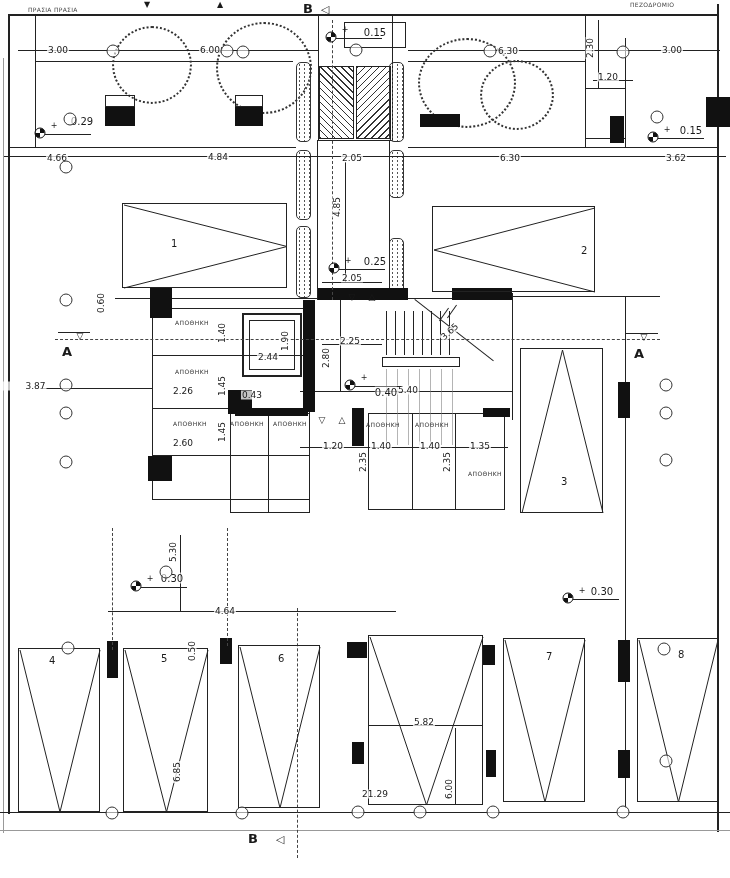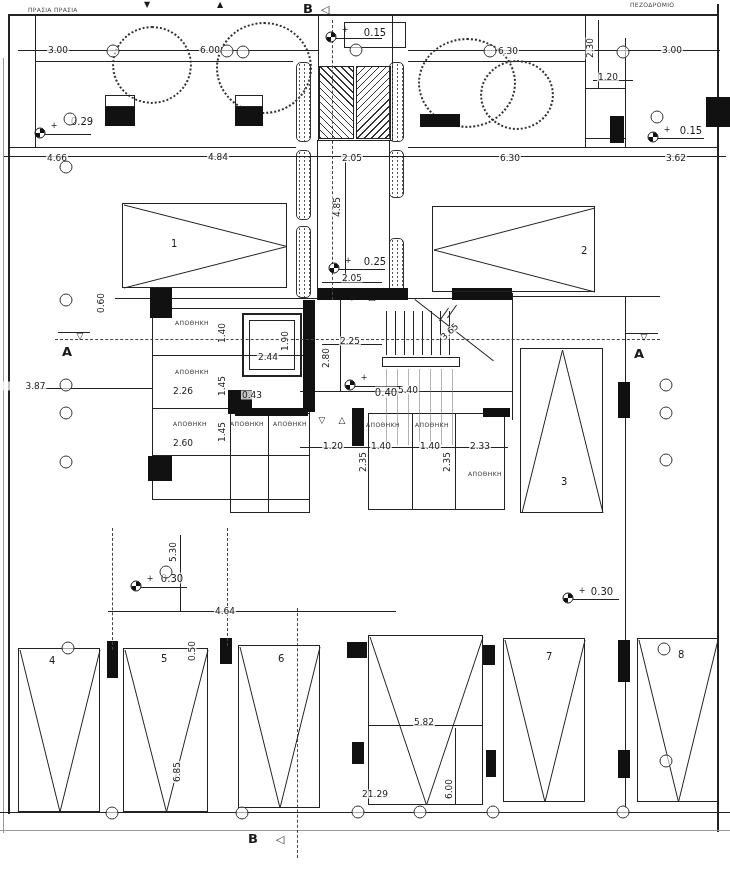--- a/index.html
+++ b/index.html
@@ -258,21 +258,21 @@
     <div class="dim" style="left:222px;top:386px;transform:translate(-50%,-50%) rotate(-90deg);">1.45</div>
     <div class="dim" style="left:222px;top:432px;transform:translate(-50%,-50%) rotate(-90deg);">1.45</div>
     <div class="dim" style="left:183px;top:391px;transform:translate(-50%,-50%) rotate(0deg);">2.26</div>
     <div class="dim" style="left:252px;top:395px;transform:translate(-50%,-50%) rotate(0deg);">0.43</div>
     <div class="dim" style="left:22px;top:386px;transform:translate(-50%,-50%) rotate(0deg);padding-left:28px;">3.87</div>
     <div class="dim" style="left:183px;top:443px;transform:translate(-50%,-50%) rotate(0deg);">2.60</div>
     <div class="dim" style="left:408px;top:390px;transform:translate(-50%,-50%) rotate(0deg);">5.40</div>
     <div class="dim" style="left:333px;top:446px;transform:translate(-50%,-50%) rotate(0deg);">1.20</div>
     <div class="dim" style="left:381px;top:446px;transform:translate(-50%,-50%) rotate(0deg);">1.40</div>
     <div class="dim" style="left:430px;top:446px;transform:translate(-50%,-50%) rotate(0deg);">1.40</div>
-    <div class="dim" style="left:480px;top:446px;transform:translate(-50%,-50%) rotate(0deg);">2.33</div>
+    <div class="dim" style="left:480px;top:446px;transform:translate(-50%,-50%) rotate(0deg);">1.35</div>
     <div class="dim" style="left:363px;top:462px;transform:translate(-50%,-50%) rotate(-90deg);">2.35</div>
     <div class="dim" style="left:447px;top:462px;transform:translate(-50%,-50%) rotate(-90deg);">2.35</div>
     <div class="dim" style="left:173px;top:552px;transform:translate(-50%,-50%) rotate(-90deg);">5.30</div>
     <div class="dim" style="left:225px;top:611px;transform:translate(-50%,-50%) rotate(0deg);">4.64</div>
     <div class="dim" style="left:192px;top:651px;transform:translate(-50%,-50%) rotate(-90deg);">0.50</div>
     <div class="dim" style="left:424px;top:722px;transform:translate(-50%,-50%) rotate(0deg);">5.82</div>
     <div class="dim" style="left:449px;top:789px;transform:translate(-50%,-50%) rotate(-90deg);">6.00</div>
     <div class="dim" style="left:177px;top:772px;transform:translate(-50%,-50%) rotate(-90deg);">6.85</div>
     <div class="dim" style="left:375px;top:794px;transform:translate(-50%,-50%) rotate(0deg);">21.29</div>
     <div class="lvl" style="left:40px;top:133px;"></div>

